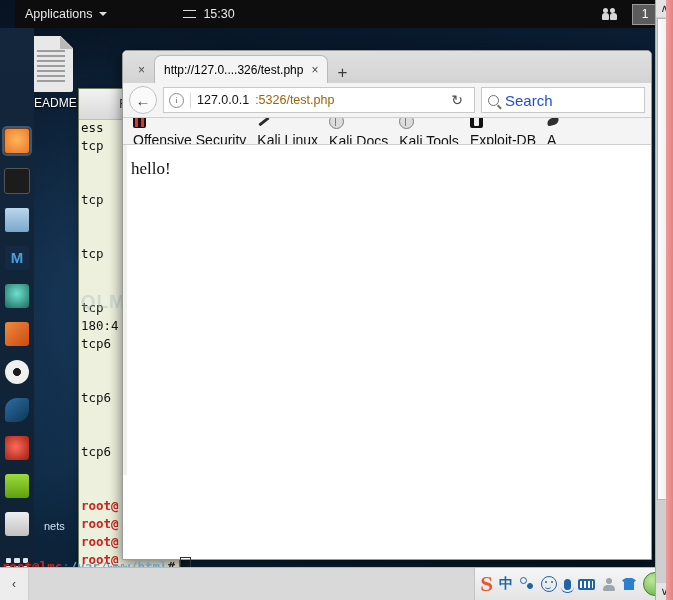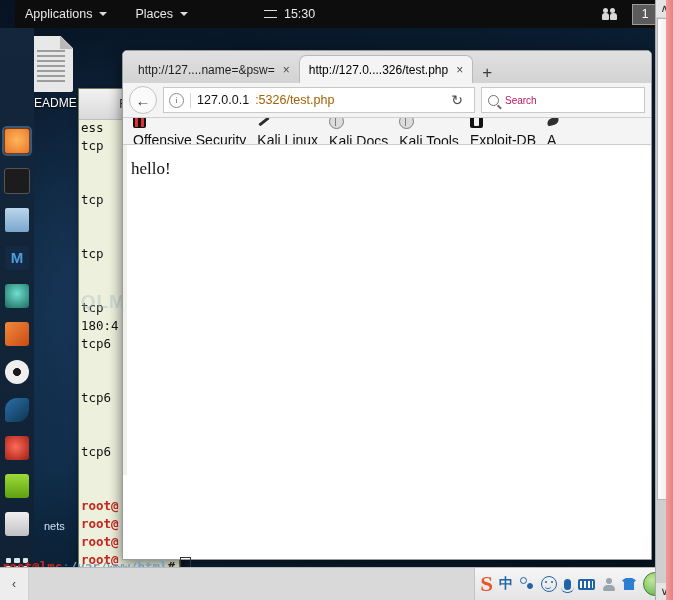--- a/index.html
+++ b/index.html
@@ -111,21 +111,21 @@
   .urlbar{flex:1;height:24px;background:#fff;border:1px solid #c8c8c8;
     display:flex;align-items:center;gap:6px;padding:0 5px;font-size:12.5px;}
   .infoi{width:13px;height:13px;border:1.3px solid #8a8a8a;border-radius:50%;
     font-size:9px;color:#6a6a6a;display:flex;align-items:center;justify-content:center;
     font-family:"Liberation Serif",serif;flex:0 0 auto;}
   .usep{width:1px;height:15px;background:#d6d6d6;}
   .uhost{color:#111;text-align:center;}
   .udim{color:#a16207;}
   .reload{margin-left:auto;color:#4b4b4b;font-size:14px;padding:0 6px;}
   .searchbar{width:150px;height:24px;background:#fff;border:1px solid #c8c8c8;
-    display:flex;align-items:center;gap:6px;padding:0 6px;font-size:10px;color:#be185d;}
+    display:flex;align-items:center;gap:6px;padding:0 6px;font-size:15px;color:#1d4ed8;}
   .mag{width:9px;height:9px;border:1.6px solid #6f6f6f;border-radius:50%;position:relative;flex:0 0 auto;}
   .mag:after{content:"";position:absolute;right:-4px;bottom:-3px;width:5px;height:1.6px;
     background:#6f6f6f;transform:rotate(45deg);}
   .ff-bm{height:26px;background:#f4f4f4;border-bottom:1px solid #cdcdcd;
     display:flex;align-items:center;padding:0 6px;gap:3px;overflow:hidden;}
   .bm{display:flex;gap:4px;font-size:14px;color:#101010;
     padding:0 4px;white-space:nowrap;flex-direction:column;}
   .bmico{width:13px;height:13px;flex:0 0 auto;border-radius:2px;}
   .ico-os{background:#111;position:relative;overflow:hidden;}
   .ico-os:before{content:"";position:absolute;left:2px;top:1px;width:3px;height:11px;background:#d33;}
@@ -268,21 +268,20 @@
 
     </div>
   </div>
 
   <div class="netstat-tag">nets</div>
 
   <div class="ff">
 
     <div class="ff-tabs">
       <div class="tab">
-        <span>http://127....name=&amp;psw=</span>
         <span class="x">×</span>
       </div>
       <div class="tab active">
         <span>http://127.0....326/test.php</span>
         <span class="x">×</span>
       </div>
       <div class="newtab">+</div>
     </div>
 
     <div class="ff-nav">
@@ -336,24 +335,20 @@
   <div class="termfoot">
     <div class="sgrip"></div>
   </div>
   <div class="lastline">
     <span class="u">root@lmc</span><span class="c">:</span><span class="p">/var/www/html</span><span class="h">#</span><span class="cursorblk"></span>
   </div>
 
   <div class="toppanel">
     <div class="tp-item first">
       <span>Applications</span>
-      <span class="caret"></span>
-    </div>
-    <div class="tp-item">
-      <span>Places</span>
       <span class="caret"></span>
     </div>
     <div class="clockwrap">
       <span class="hamb">
           <i></i>
           <i></i>
         </span>
       <span>15:30</span>
     </div>
     <div class="tp-right">

